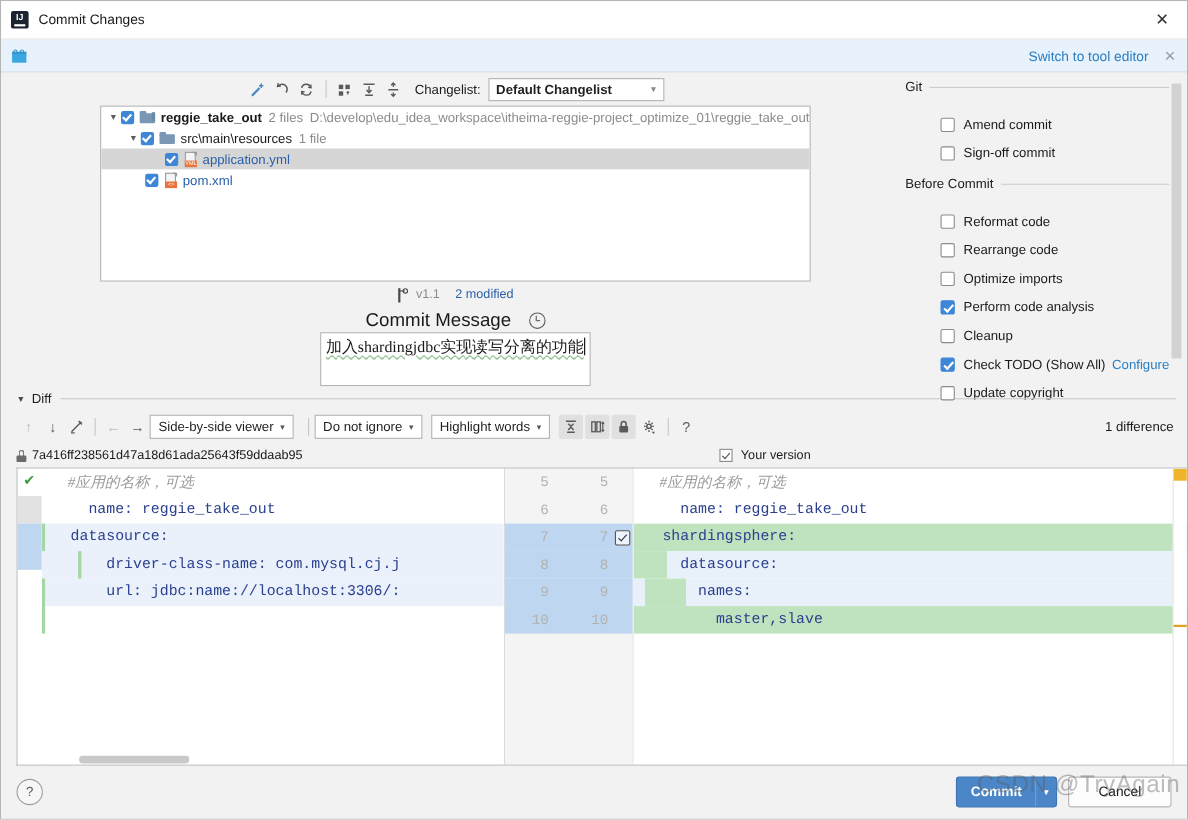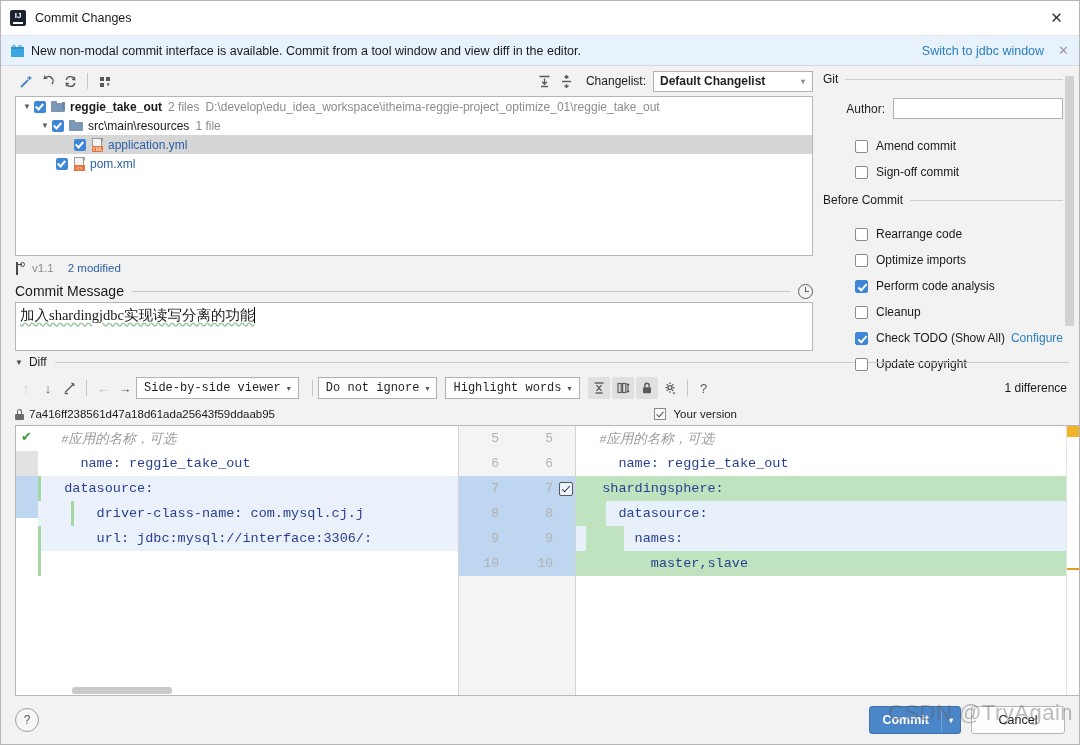--- a/index.html
+++ b/index.html
@@ -140,20 +140,21 @@
     flex: 0 0 auto;
     height: 285px;
   }
   .left-col {
     width: 812px;
     flex: 0 0 auto;
     display: flex;
     flex-direction: column;
     padding-left: 14px;
     box-sizing: border-box;
+    align-items: center;
   }
 
   
   .ctoolbar {
     height: 30px;
     display: flex;
     align-items: center;
     flex: 0 0 auto;
   }
   .tb-btn {
@@ -327,21 +328,21 @@
   .vtag { color: #8c8c8c; }
   .modcount { color: #2b5fa8; margin-left: 14px; cursor: pointer; }
 
   
   .cm-header {
     height: 22px;
     display: flex;
     align-items: center;
     flex: 0 0 auto;
   }
-  .cm-title { font-size: 14px; color: #1a1a1a; margin-right: 8px; }
+  .cm-title { font-size: 17px; color: #1a1a1a; margin-right: 8px; }
   .cm-line { flex: 1 1 auto; height: 1px; background: #c9c9c9; }
   .cm-clock {
     width: 15px; height: 15px;
     margin-left: 8px;
     border: 1.5px solid #5d5d5d;
     border-radius: 50%;
     box-sizing: border-box;
     position: relative;
     cursor: pointer;
     flex: 0 0 auto;
@@ -515,21 +516,21 @@
     background: #fff;
     border: 1px solid #b1b1b1;
     display: flex;
     align-items: center;
     padding-left: 7px;
     box-sizing: border-box;
     font-size: 12px;
     margin-right: 8px;
     cursor: pointer;
   }
-  .dcombo .dv { padding-right: 6px; font-family: Liberation Mono, monospace; }
+  .dcombo .dv { padding-right: 6px; }
   .dcombo .da { color: #555; font-size: 8px; padding-right: 7px; }
   .dtoggle {
     width: 22px; height: 22px;
     background: #e0e0e0;
     border-radius: 2px;
     display: flex; align-items: center; justify-content: center;
     margin-right: 2px;
     cursor: pointer;
     position: relative;
   }
@@ -805,23 +806,22 @@
     <div class="title-close">✕</div>
   </div>
 
   <div class="notifbar">
     <div class="gift-icon">
       <div class="bowl"></div>
         <div class="bowr"></div>
         <div class="lid"></div>
         <div class="box"></div>
     </div>
-    <div class="notif-text">New non-modal commit interface is available. Commit from a tool window and view diff in the editor.</div>
     <div class="notif-spacer"></div>
-    <div class="notif-link">Switch to jdbc window</div>
+    <div class="notif-link">Switch to tool editor</div>
     <div class="notif-x">✕</div>
   </div>
 
   <div class="body-area">
 
     <div class="upper">
 
       <div class="left-col">
 
         <div class="ctoolbar">
@@ -943,39 +943,39 @@
         </div>
       </div>
 
       <div class="right-col">
         <div class="right-inner">
           <div class="grp-header">
             <span class="grp-label">Git</span>
             <span class="grp-line"></span>
           </div>
 
-          <div class="author-row">
-            <span class="author-label">Author:</span>
-            <input class="author-input" value="" style="">
-          </div>
 
           <div class="cbrow">
             <span class="cbox"></span>
             <span class="cb-label">Amend commit</span>
           </div>
           <div class="cbrow">
             <span class="cbox"></span>
             <span class="cb-label">Sign-off commit</span>
           </div>
 
           <div class="grp-header" style="margin-top:12px;">
             <span class="grp-label">Before Commit</span>
             <span class="grp-line"></span>
           </div>
 
+          <div class="cbrow" style="margin-top:6px;">
+            <span class="cbox"></span>
+            <span class="cb-label">Reformat code</span>
+          </div>
           <div class="cbrow">
             <span class="cbox"></span>
             <span class="cb-label">Rearrange code</span>
           </div>
           <div class="cbrow">
             <span class="cbox"></span>
             <span class="cb-label">Optimize imports</span>
           </div>
           <div class="cbrow">
             <span class="cbox on"></span>
@@ -1090,21 +1090,21 @@
 
         <div class="pane pane-left">
           <div class="chbar" style="top:50px;height:25px;"></div>
           <div class="chbar" style="top:75px;height:25px;left:33px;"></div>
           <div class="chbar" style="top:100px;height:50px;"></div>
 
           <div class="code-row plain"><span class="cmt">    #应用的名称，可选</span></div>
           <div class="code-row plain">    name: reggie_take_out</div>
           <div class="code-row bl">  datasource:</div>
           <div class="code-row bl">      driver-class-name: com.mysql.cj.j</div>
-          <div class="code-row bl">      url: jdbc:mysql://interface:3306/:</div>
+          <div class="code-row bl">      url: jdbc:name://localhost:3306/:</div>
           <div class="hscroll" style="left:34px;width:100px;"></div>
         </div>
 
         <div class="pane-split"></div>
 
         <div class="linecol">
           <div class="ln-row">
             <span class="ln-a">5</span>
             <span class="ln-b">5</span>
           </div>

